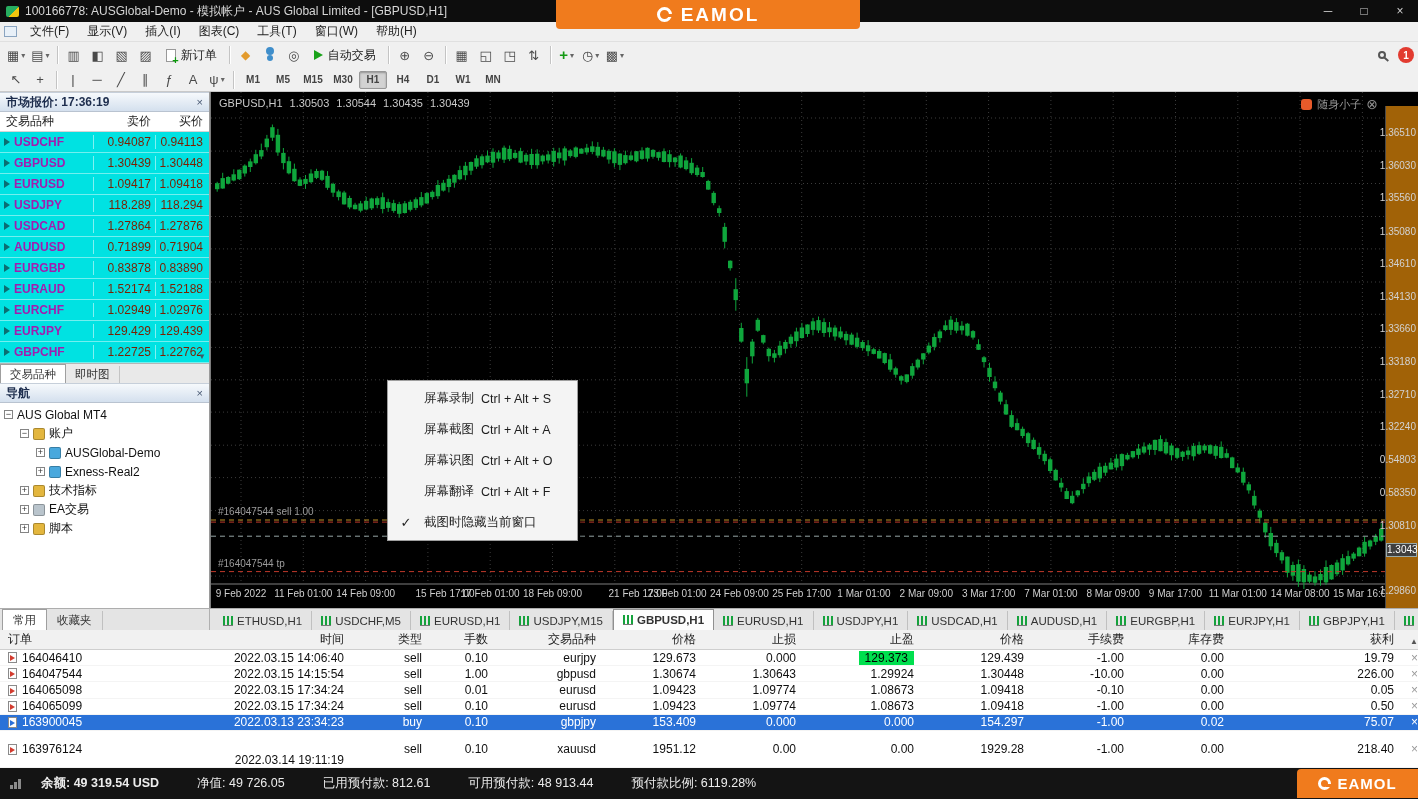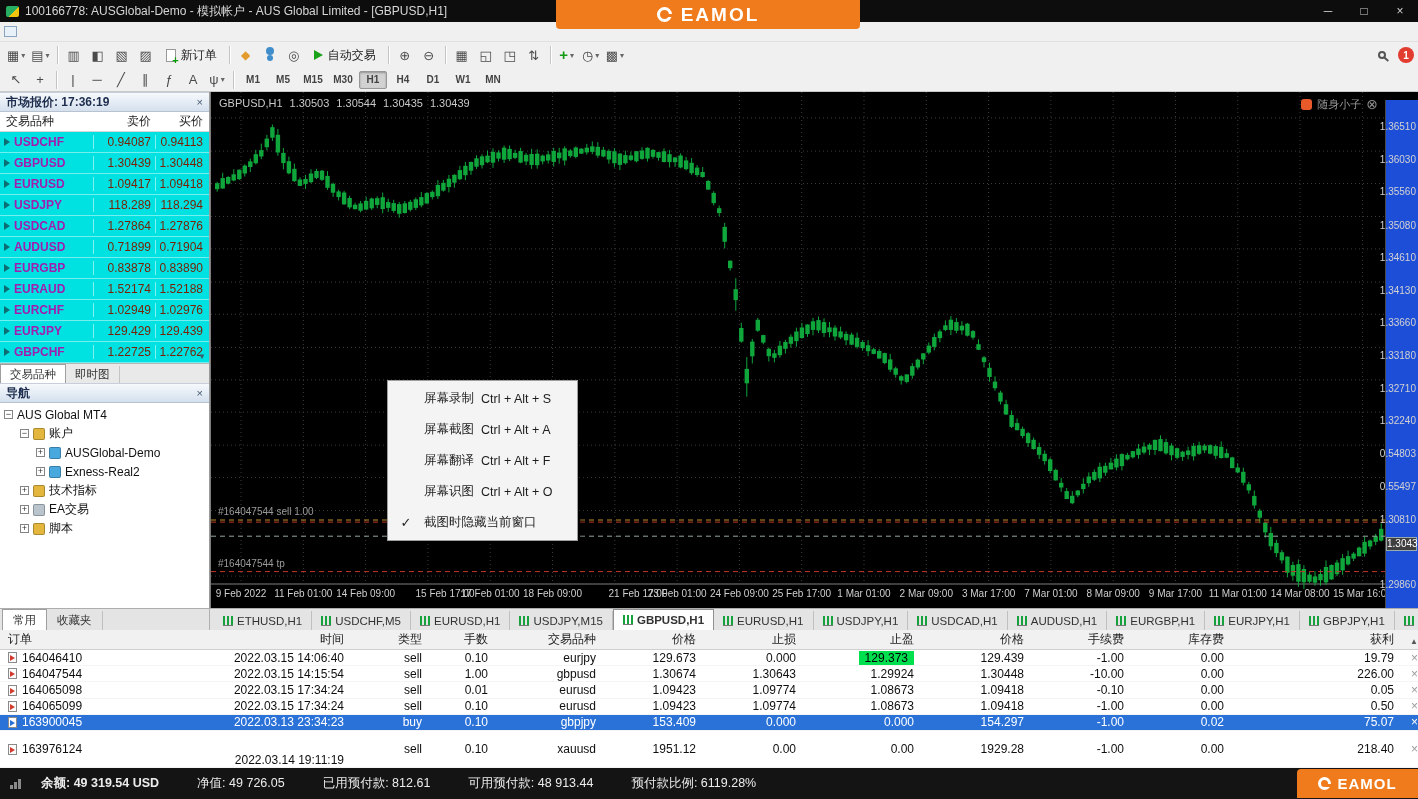--- a/index.html
+++ b/index.html
@@ -103,21 +103,21 @@
   .chart{position:absolute;top:92px;left:210px;width:1208px;height:516px;background:#000;border-left:1px solid #7d7d7d;}
   .plot{position:absolute;left:0;top:0;width:1175px;height:516px;overflow:hidden;}
   .plot svg{position:absolute;left:0;top:0;}
   .ohlc{position:absolute;left:8px;top:5px;color:#c9c9c9;font-size:11px;display:flex;gap:7px;z-index:5;}
   .watermark{position:absolute;right:8px;top:4px;display:flex;align-items:center;gap:5px;color:#9a9a9a;
              font-size:11px;z-index:5;}
   .wm-dot{width:11px;height:11px;border-radius:3px;background:#e85a2a;}
   .wm-x{font-size:14px;color:#8d8d8d;}
   .pos-label{position:absolute;color:#9b9b9b;font-size:10px;z-index:4;white-space:nowrap;}
   .t-label{position:absolute;top:496px;color:#cfcfcf;font-size:10px;transform:translateX(-50%);white-space:nowrap;}
-  .scale{position:absolute;right:0;top:8px;width:33px;height:516px;background:#1d4ed8;border-left:1px solid #4a4a4a;}
+  .scale{position:absolute;right:0;top:14px;width:33px;height:516px;background:#a16207;border-left:1px solid #4a4a4a;}
   .s-label{position:absolute;right:2px;color:#d2d2d2;font-size:10px;transform:translateY(-50%);}
   .price-badge{position:absolute;left:0;right:1px;height:14px;background:#3f3f3f;border:1px solid #9aa;
                color:#fff;font-size:10px;text-align:center;line-height:12px;z-index:6;}
 
   
   .ctx{position:absolute;left:387px;top:380px;width:191px;background:#f4f4f4;border:1px solid #9e9e9e;
        box-shadow:3px 3px 8px rgba(0,0,0,.45);z-index:70;padding:2px 0;}
   .ctx-item{height:31px;display:flex;align-items:center;font-size:12.5px;color:#1d1d1d;}
   .ctx-gutter{width:36px;text-align:center;color:#222;font-size:13px;flex-shrink:0;}
   .ctx-shortcut{margin-left:7px;color:#1d1d1d;}
@@ -165,20 +165,29 @@
     </div>
   </div>
 
   <div class="banner">
     <span class="lc lc-big"></span>
     <span>EAMOL</span>
   </div>
 
   <div class="menubar">
     <span class="mdi-icon"></span>
+    <div class="menu-items" id="menu-items">
+        <div class="menu-item">文件(F)</div>
+        <div class="menu-item">显示(V)</div>
+        <div class="menu-item">插入(I)</div>
+        <div class="menu-item">图表(C)</div>
+        <div class="menu-item">工具(T)</div>
+        <div class="menu-item">窗口(W)</div>
+        <div class="menu-item">帮助(H)</div>
+      </div>
   </div>
 
   <div class="toolbar t1">
     <div class="tb">
         <span>▦</span>
         <span class="dd">▾</span>
       </div>
     <div class="tb">
         <span>▤</span>
         <span class="dd">▾</span>
@@ -936,47 +945,47 @@
         <div class="s-label" style="top: 59.095px;">1.36030</div>
         <div class="s-label" style="top: 91.4664px;">1.35560</div>
         <div class="s-label" style="top: 124.526px;">1.35080</div>
         <div class="s-label" style="top: 156.898px;">1.34610</div>
         <div class="s-label" style="top: 189.958px;">1.34130</div>
         <div class="s-label" style="top: 222.329px;">1.33660</div>
         <div class="s-label" style="top: 255.389px;">1.33180</div>
         <div class="s-label" style="top: 287.761px;">1.32710</div>
         <div class="s-label" style="top: 320.132px;">1.32240</div>
         <div class="s-label" style="top: 353.192px;">0.54803</div>
-        <div class="s-label" style="top: 385.564px;">0.55497</div>
+        <div class="s-label" style="top: 385.564px;">0.58350</div>
         <div class="s-label" style="top: 418.624px;">1.30810</div>
         <div class="s-label" style="top: 484.055px;">1.29860</div>
         <div class="price-badge" style="top: 437.177px;">1.30439</div>
       </div>
   </div>
 
   <div class="ctx" id="ctx">
       <div class="ctx-item">
         <span class="ctx-gutter"></span>
         <span>屏幕录制</span>
         <span class="ctx-shortcut">Ctrl + Alt + S</span>
       </div>
       <div class="ctx-item">
         <span class="ctx-gutter"></span>
         <span>屏幕截图</span>
         <span class="ctx-shortcut">Ctrl + Alt + A</span>
       </div>
       <div class="ctx-item">
         <span class="ctx-gutter"></span>
+        <span>屏幕识图</span>
+        <span class="ctx-shortcut">Ctrl + Alt + O</span>
+      </div>
+      <div class="ctx-item">
+        <span class="ctx-gutter"></span>
         <span>屏幕翻译</span>
         <span class="ctx-shortcut">Ctrl + Alt + F</span>
-      </div>
-      <div class="ctx-item">
-        <span class="ctx-gutter"></span>
-        <span>屏幕识图</span>
-        <span class="ctx-shortcut">Ctrl + Alt + O</span>
       </div>
       <div class="ctx-item">
         <span class="ctx-gutter">✓</span>
         <span>截图时隐藏当前窗口</span>
       </div>
     </div>
 
   <div class="bottom-tabs">
     <div class="left-tabs" id="left-tabs">
         <div class="btab active">常用</div>

